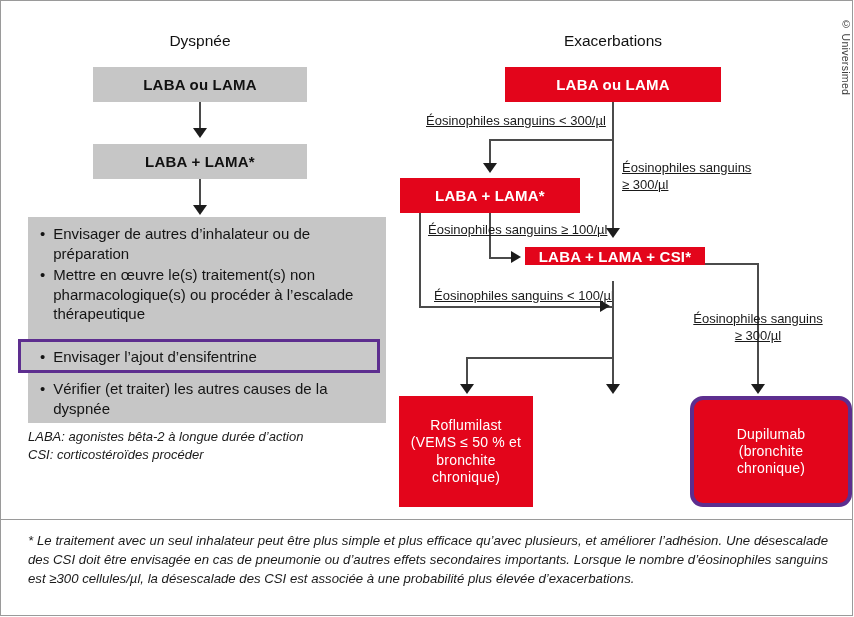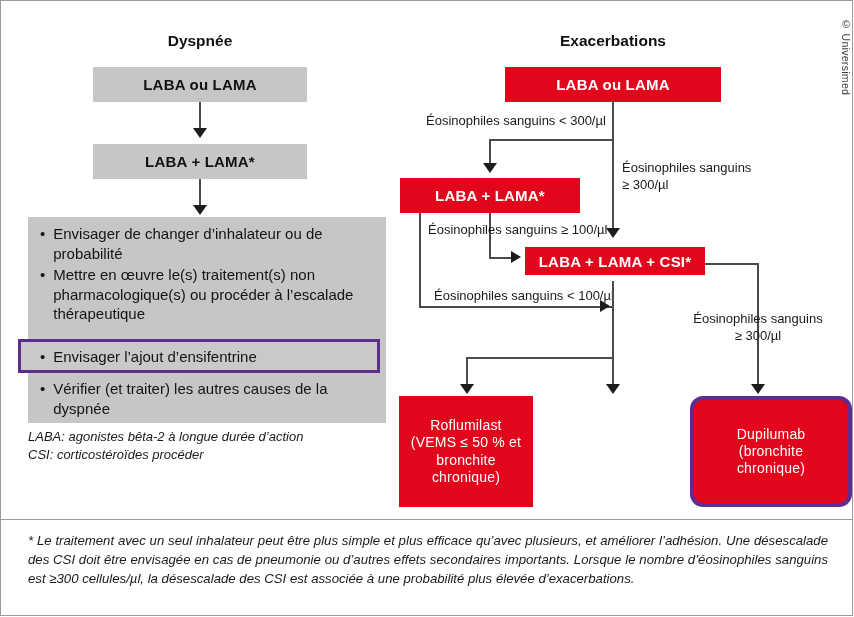--- a/index.html
+++ b/index.html
@@ -26,21 +26,21 @@
   
   #footnote-rule{
     position:absolute;
     left:1px; top:519px;
     width:852px; height:1px;
     background:#9a9a9a;
   }
 
   .col-title{
     position:absolute;
-    font-weight:bold;
+    font-weight:normal;
     font-size:15.5px;
     color:#111;
     text-align:center;
     white-space:nowrap;
   }
 
   
   .box{
     position:absolute;
     box-sizing:border-box;
@@ -137,20 +137,21 @@
     text-align:justify;
   }
 
   
   .edge-label{
     position:absolute;
     font-size:13px;
     line-height:1.28;
     color:#1a1a1a;
     white-space:nowrap;
+    text-decoration:underline;
   }
   .edge-label.center{text-align:center;white-space:normal;}
 
   
   .ln{
     position:absolute;
     background:#4b4b4b;
   }
   .ln-v{width:1.6px;}
   .ln-h{height:1.6px;}
@@ -199,21 +200,21 @@
   <div class="box box-gray" style="left:93px; top:144px; width:214px; height:35px;">LABA + LAMA*</div>
 
   <div class="ln ln-v" style="left:199px; top:179px; height:30px;"></div>
   <div class="arrow-down" style="left:193px; top:205px;"></div>
 
   <div id="gray-panel"></div>
 
   <div id="bullets">
     <div class="bullet">
       <span class="dot">•</span>
-      <span class="txt">Envisager de changer d’inhalateur ou de probabilité</span>
+      <span class="txt">Envisager de autres d’inhalateur ou de préparation</span>
     </div>
     <div class="bullet">
       <span class="dot">•</span>
       <span class="txt">Mettre en œuvre le(s) traitement(s) non pharmacologique(s) ou procéder à l’escalade thérapeutique</span>
     </div>
   </div>
 
   <div id="ensifentrine-highlight"></div>
   <div id="ensifentrine-row">
     <div class="bullet">
@@ -257,21 +258,21 @@
   <div class="arrow-right" style="left:511px; top:251px;"></div>
 
   <div class="edge-label" style="left:428px; top:222px;">Éosinophiles sanguins ≥ 100/µl</div>
 
   <div class="ln ln-v" style="left:419px; top:213px; height:94px;"></div>
   <div class="ln ln-h" style="left:419px; top:306px; width:193px;"></div>
   <div class="arrow-right" style="left:600px; top:300px;"></div>
 
   <div class="edge-label" style="left:434px; top:288px;">Éosinophiles sanguins &lt; 100/µl</div>
 
-  <div class="box box-red" style="left:525px; top:247px; width:180px; height:28px;">LABA + LAMA + CSI*</div>
+  <div class="box box-red" style="left:525px; top:247px; width:180px; height:18px;">LABA + LAMA + CSI*</div>
 
   <div class="ln ln-h" style="left:705px; top:263px; width:53px;"></div>
   <div class="ln ln-v" style="left:757px; top:263px; height:125px;"></div>
   <div class="arrow-down" style="left:751px; top:384px;"></div>
 
   <div class="edge-label center" style="left:692px; top:311px; width:132px;">Éosinophiles sanguins</div>
   <div class="edge-label center" style="left:692px; top:328px; width:132px;">≥ 300/µl</div>
 
   <div class="ln ln-v" style="left:612px; top:281px; height:107px;"></div>
   <div class="ln ln-h" style="left:466px; top:357px; width:147px;"></div>

